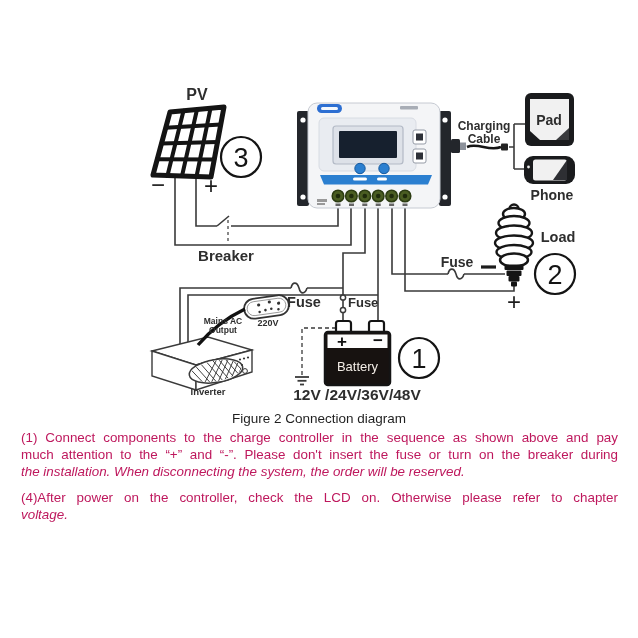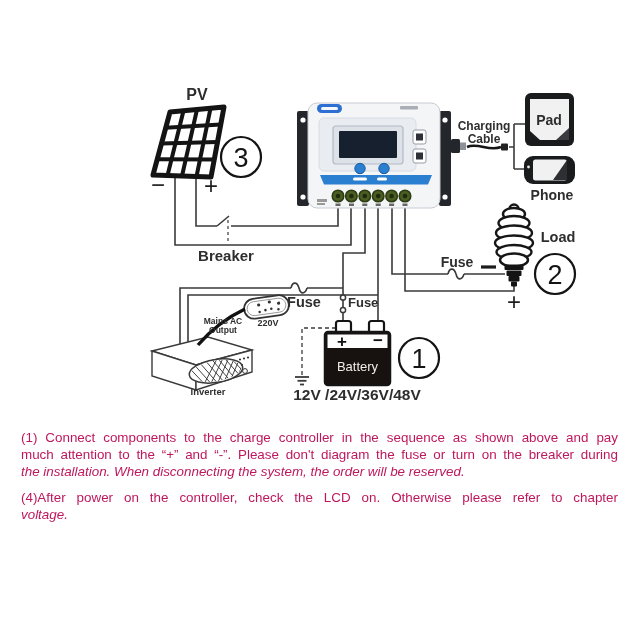--- a/index.html
+++ b/index.html
@@ -246,24 +246,25 @@
   <text class="lbl" x="196" y="395" font-size="9.5" text-anchor="middle">Inverter</text>
 
   <text x="330" y="347" font-size="17" font-weight="700" fill="#111111" text-anchor="middle">+</text>
   <text x="366" y="346" font-size="17" font-weight="700" fill="#111111" text-anchor="middle">−</text>
   <text x="345.5" y="371" font-size="13" fill="#f3ede6" text-anchor="middle">Battery</text>
   <text class="stepnum" x="407" y="368" text-anchor="middle">1</text>
   <text class="lbl" x="345" y="400" font-size="15.5" fill="#1d1d1d" text-anchor="middle">12V /24V/36V/48V</text>
 </svg>
 
 
+<div class="caption">Figure 2 Connection diagram</div>
 
 <div class="para p1">
   <div class="jline">(1) Connect components to the charge controller in the sequence as shown above and pay</div>
-  <div class="jline">much attention to the “+” and “-”. Please don't diagram the fuse or turn on the breaker during</div>
+  <div class="jline">much attention to the “+” and “-”. Please don't insert the fuse or turn on the breaker during</div>
   <div class="lline">the installation. When disconnecting the system, the order will be reserved.</div>
 </div>
 
 <div class="para p2">
   <div class="jline">(4)After power on the controller, check the LCD on. Otherwise please refer to chapter</div>
   <div class="lline">voltage.</div>
 </div>
 </div>
 
 </body></html>

